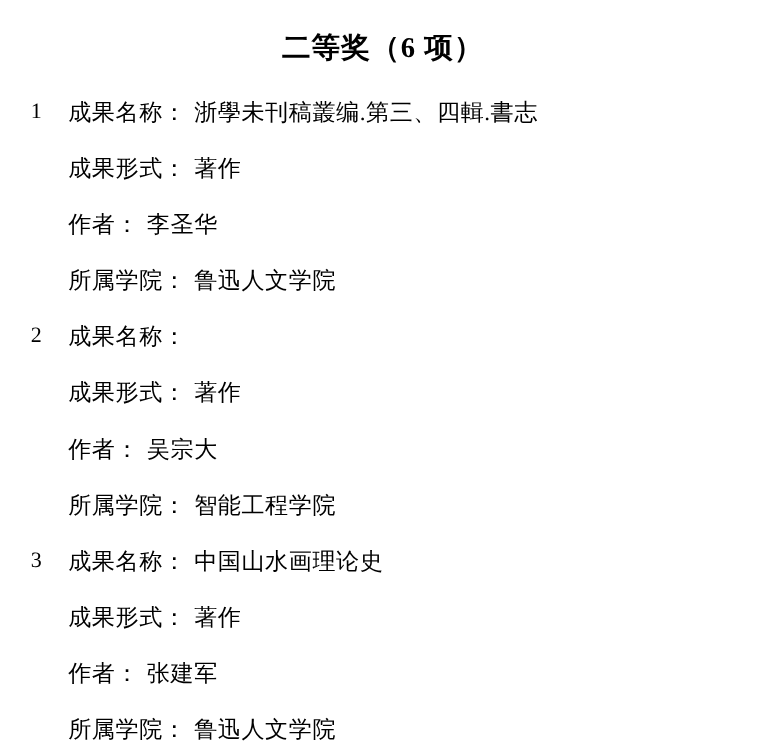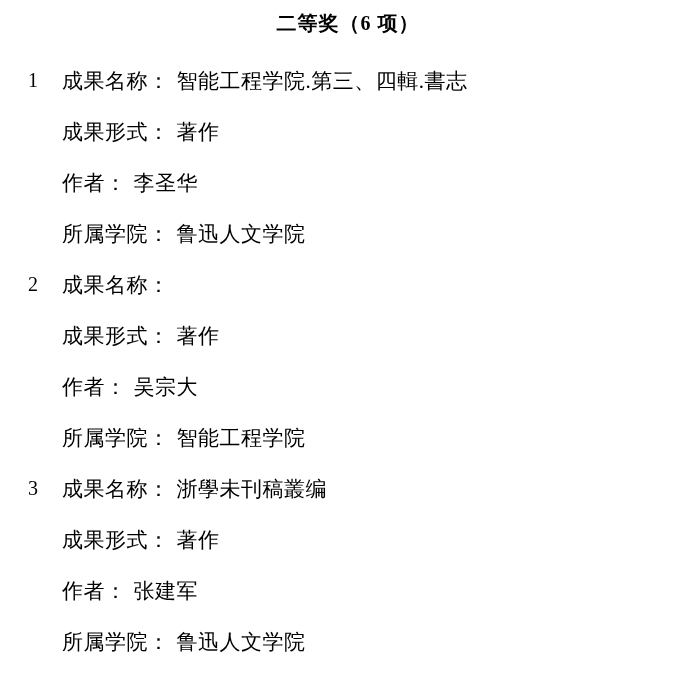--- a/index.html
+++ b/index.html
@@ -13,23 +13,23 @@
     color: #000000;
     font-family: "Liberation Serif", "DejaVu Serif", serif;
     overflow: hidden;
   }
   .doc {
     width: 696px;
     height: 678px;
     box-sizing: border-box;
   }
   .doc-title {
-    padding-top: 9px;
+    padding-top: 30px;
     text-align: center;
-    font-size: 20px;
+    font-size: 26px;
     line-height: 28px;
     font-weight: bold;
     letter-spacing: 1px;
   }
   .lines {
     margin-top: 18px;
   }
   .line {
     height: 51px;
     display: flex;
@@ -58,21 +58,21 @@
 <body>
 
 <div class="doc">
   <div class="doc-title">二等奖（6 项）</div>
 
   <div class="lines">
 
     <div class="line">
       <span class="num">1</span>
       <span class="label">成果名称：</span>
-      <span class="value">智能工程学院.第三、四輯.書志</span>
+      <span class="value">浙學未刊稿叢编.第三、四輯.書志</span>
     </div>
     <div class="line">
       <span class="num"></span>
       <span class="label">成果形式：</span>
       <span class="value">著作</span>
     </div>
     <div class="line">
       <span class="num"></span>
       <span class="label">作者：</span>
       <span class="value">李圣华</span>
@@ -99,21 +99,21 @@
     </div>
     <div class="line">
       <span class="num"></span>
       <span class="label">所属学院：</span>
       <span class="value">智能工程学院</span>
     </div>
 
     <div class="line">
       <span class="num">3</span>
       <span class="label">成果名称：</span>
-      <span class="value">浙學未刊稿叢编</span>
+      <span class="value">中国山水画理论史</span>
     </div>
     <div class="line">
       <span class="num"></span>
       <span class="label">成果形式：</span>
       <span class="value">著作</span>
     </div>
     <div class="line">
       <span class="num"></span>
       <span class="label">作者：</span>
       <span class="value">张建军</span>

